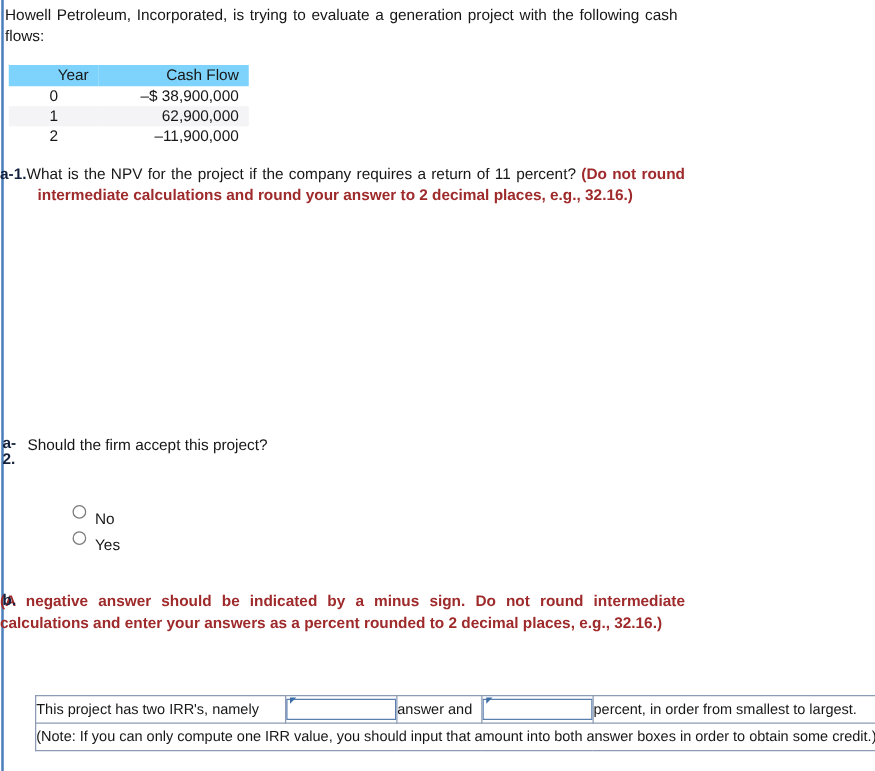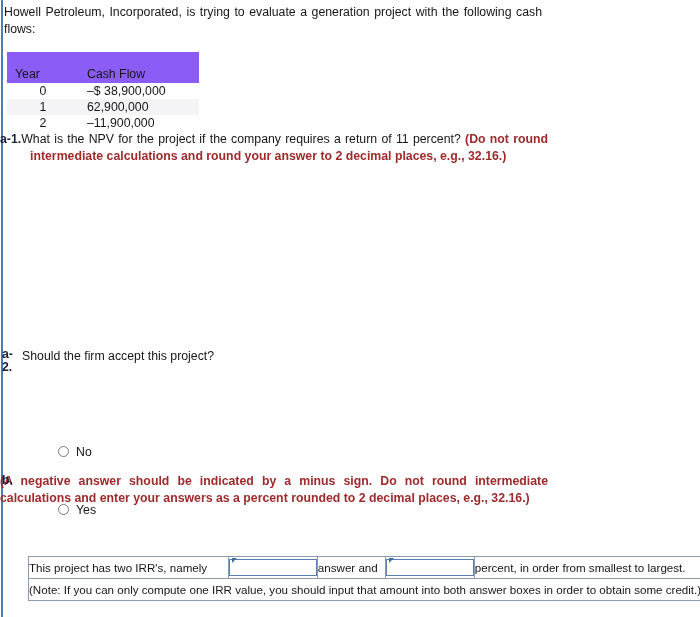--- a/index.html
+++ b/index.html
@@ -50,31 +50,31 @@
   .cf-table {
     position: absolute;
     left: 7px;
     top: 52px;
     border-collapse: collapse;
     font-size: 12.3px;
     color: #161616;
   }
   .cf-table th {
     font-weight: normal;
-    background: #8b5cf6;
-    padding: 15px 8px 2px 8px;
-    text-align: left;
+    background: #7dd3fc;
+    padding: 1px 8px 2px 8px;
+    text-align: right;
   }
   .cf-table th.year-h { width: 56px; }
   .cf-table th.cf-h  { width: 104px; }
   .cf-table td {
     padding: 1px 8px 1px 8px;
   }
   .cf-table td.year-c { text-align: center; }
-  .cf-table td.cf-c   { text-align: left; }
+  .cf-table td.cf-c   { text-align: right; }
   .cf-table tr.striped td { background: #f4f4f6; }
 
   
   .q-block {
     position: absolute;
     font-size: 12.3px;
     line-height: 17px;
   }
   .q-tag {
     position: absolute;
@@ -159,23 +159,21 @@
   .radio-group {
     position: absolute;
     left: 58px;
     top: 404px;
     font-size: 12.3px;
     line-height: 22px;
     color: #161616;
   }
   .radio-item {
     display: flex;
-    align-items: center;
     height: 21px;
-    margin-top: 37px;
   }
   .radio-dot {
     width: 9px;
     height: 9px;
     border: 1px solid #7a7a7a;
     border-radius: 50%;
     background: #ffffff;
     margin-right: 7px;
     flex: 0 0 auto;
   }

